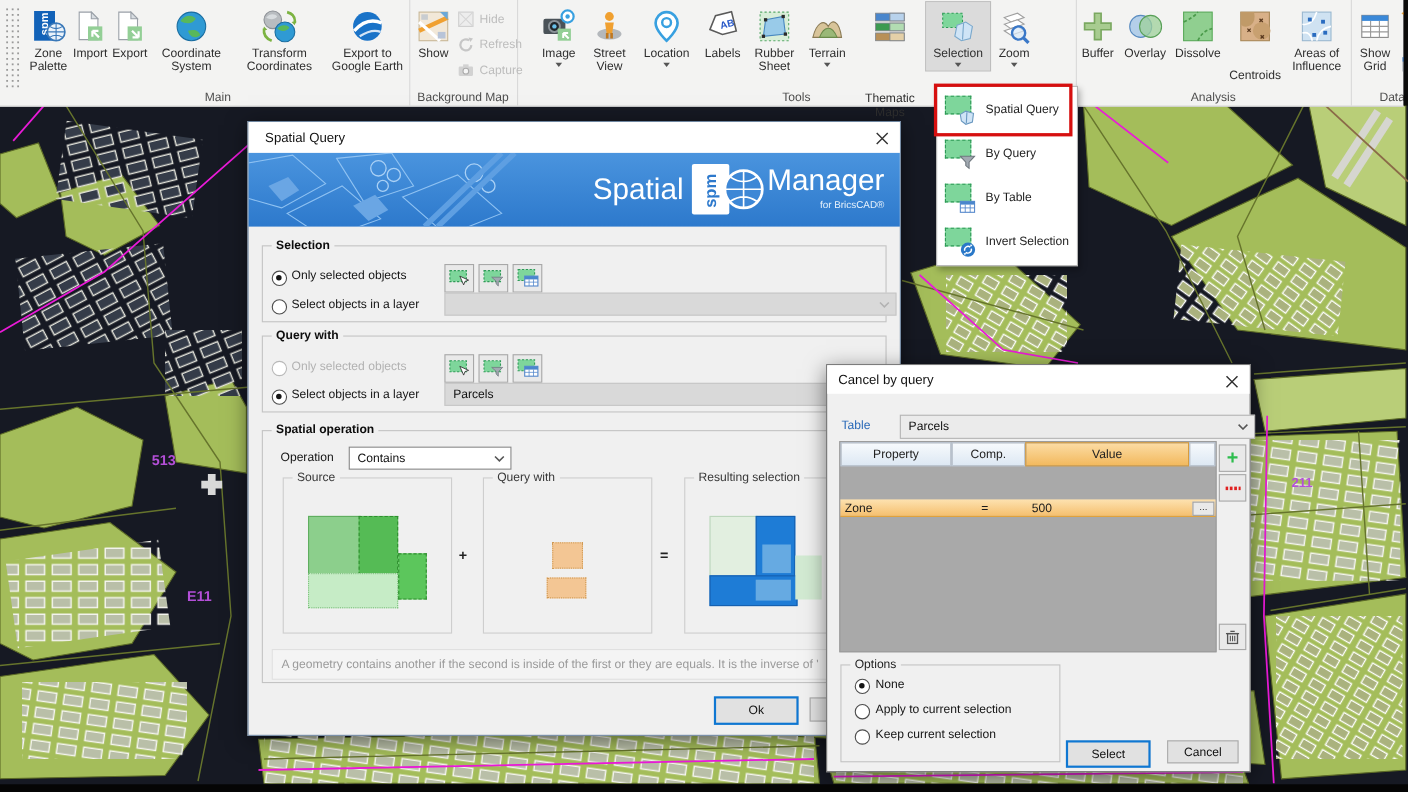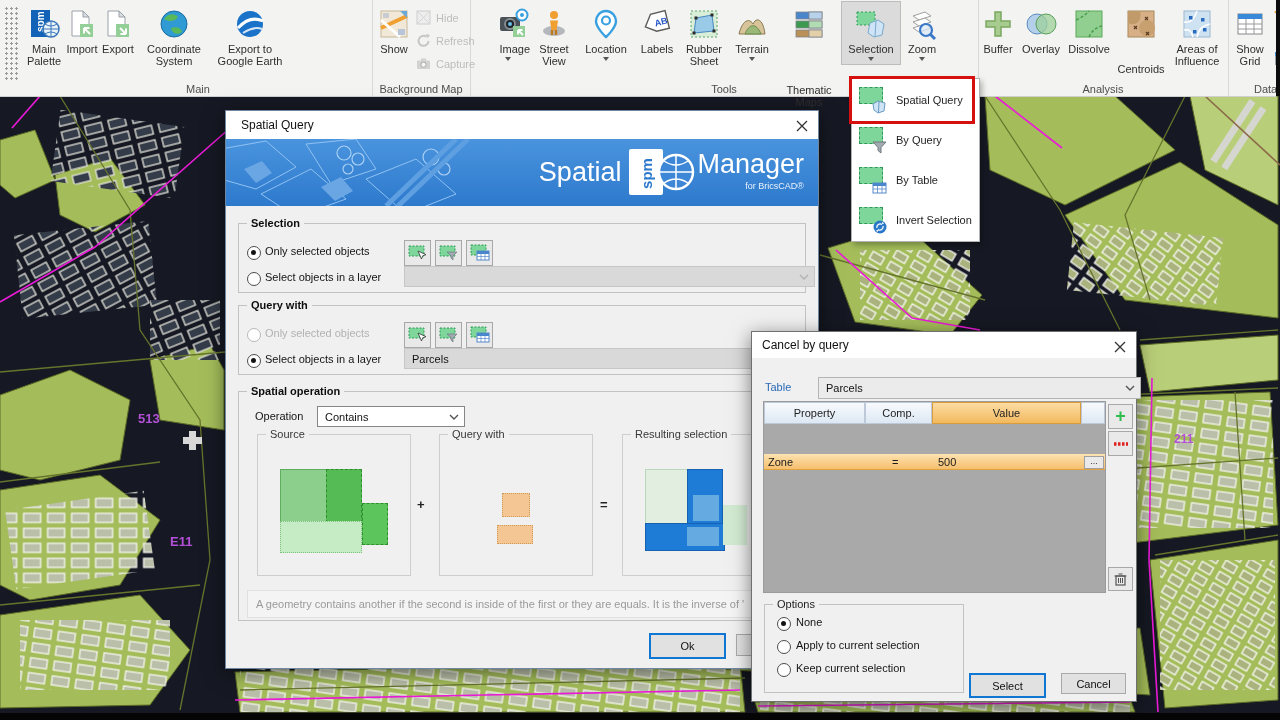--- a/index.html
+++ b/index.html
@@ -164,21 +164,21 @@
       <div class="ritems">
         <div class="ritem" style="width:40px;">
           <span class="ric">
             <svg width="32" height="32">
                 <rect x="3" y="2" width="19" height="27" fill="#1262b8"></rect>
               <text transform="rotate(-90 12 15)" x="3" y="19" fill="#fff" font-size="10" font-weight="bold">spm</text>
               <circle cx="23" cy="21" r="8" fill="#eaf2fa" stroke="#3a78b8" stroke-width="1.5"></circle>
               <path d="M15,21 h16 M23,13 v16 M17,16 q6,4 12,0 M17,26 q6,-4 12,0" stroke="#3a78b8" stroke-width="1" fill="none"></path>
               </svg>
             </span>
-          <span class="rtx">Main Palette</span>
+          <span class="rtx">Zone Palette</span>
         </div>
         <div class="ritem" style="width:36px;">
           <span class="ric">
             <svg width="32" height="32">
                 <path d="M6,3 h11 l6,6 v19 h-17 z" fill="#fff" stroke="#9aa0a8"></path>
               <path d="M17,3 l6,6 h-6 z" fill="#d8dde2" stroke="#9aa0a8"></path>
               <rect x="14" y="16" width="13" height="13" fill="#93cf96"></rect>
               <path d="M24,26 L18,20 M18,20 h5.5 M18,20 v5.5" stroke="#fff" stroke-width="2" fill="none"></path>
               </svg>
             </span>
@@ -197,20 +197,34 @@
         </div>
         <div class="ritem" style="width:76px;">
           <span class="ric">
             <svg width="32" height="32">
                 <circle cx="16" cy="16" r="13" fill="#2f9ad4" stroke="#1a6da0"></circle>
               <path d="M6,11 c4,-6 11,-6 14,-2 c-3,5 -9,5 -14,2 z" fill="#58b85a"></path>
               <path d="M13,20 c6,-2 10,0 11,4 c-5,4 -10,1 -11,-4 z" fill="#58b85a"></path>
               </svg>
             </span>
           <span class="rtx">Coordinate System</span>
+        </div>
+        <div class="ritem" style="width:84px;">
+          <span class="ric">
+            <svg width="32" height="32">
+                <circle cx="10" cy="10" r="8" fill="#b8bcc0" stroke="#8c9096"></circle>
+              <path d="M4,8 c3,-4 8,-4 10,-1 c-2,3 -7,3 -10,1 z" fill="#d8dcdf"></path>
+              <circle cx="21" cy="21" r="9" fill="#2f9ad4" stroke="#1a6da0"></circle>
+              <path d="M14,18 c3,-4 9,-4 11,-1 c-2,4 -8,4 -11,1 z" fill="#58b85a"></path>
+              <path d="M23,3 q8,2 7,10" stroke="#7cb342" stroke-width="2.4" fill="none"></path>
+              <path d="M9,29 q-8,-3 -7,-11" stroke="#7cb342" stroke-width="2.4" fill="none"></path>
+              <path d="M30,15 l1,-4 -4,1 z M2,16 l-1,4 4,-1 z" fill="#7cb342"></path>
+              </svg>
+            </span>
+          <span class="rtx">Transform Coordinates</span>
         </div>
         <div class="ritem" style="width:76px;">
           <span class="ric">
             <svg width="32" height="32">
                 <circle cx="16" cy="16" r="13" fill="#1a73c8"></circle>
               <path d="M4,20 Q16,7 29,13" stroke="#fff" stroke-width="3" fill="none"></path>
               <path d="M9,25 Q20,18 28,21" stroke="#d5e5f5" stroke-width="2" fill="none"></path>
               </svg>
             </span>
           <span class="rtx">Export to Google Earth</span>
@@ -255,21 +269,21 @@
               <circle cx="7.5" cy="8.7" r="2.6" fill="#f6f6f6" stroke="#ababab"></circle>
             </svg>
           <span>Capture</span>
           </div>
       </div>
       <div class="rlabel">Background Map</div>
     </div>
 
     <div class="rgroup" style="left:470px;width:508px;">
       <div class="ritems" style="padding-left:16px;">
-        <div class="ritem" style="width:44px;align-items:flex-end;">
+        <div class="ritem" style="width:44px;">
           <span class="ric">
             <svg width="32" height="32">
                 <rect x="2" y="9" width="20" height="14" rx="2" fill="#4a5258"></rect>
               <circle cx="12" cy="16" r="5" fill="#20262a" stroke="#8a9298" stroke-width="1.8"></circle>
                 <circle cx="12" cy="16" r="2" fill="#68c0e8"></circle>
               <circle cx="24" cy="7" r="5.5" fill="#fff" stroke="#38a0e0" stroke-width="2"></circle>
                 <circle cx="24" cy="7" r="2" fill="#38a0e0"></circle>
               <rect x="15" y="18" width="12" height="11" fill="#93cf96"></rect>
               <path d="M25,27 L20,22 M20,22 h4.5 M20,22 v4.5" stroke="#fff" stroke-width="1.8" fill="none"></path>
               </svg>

